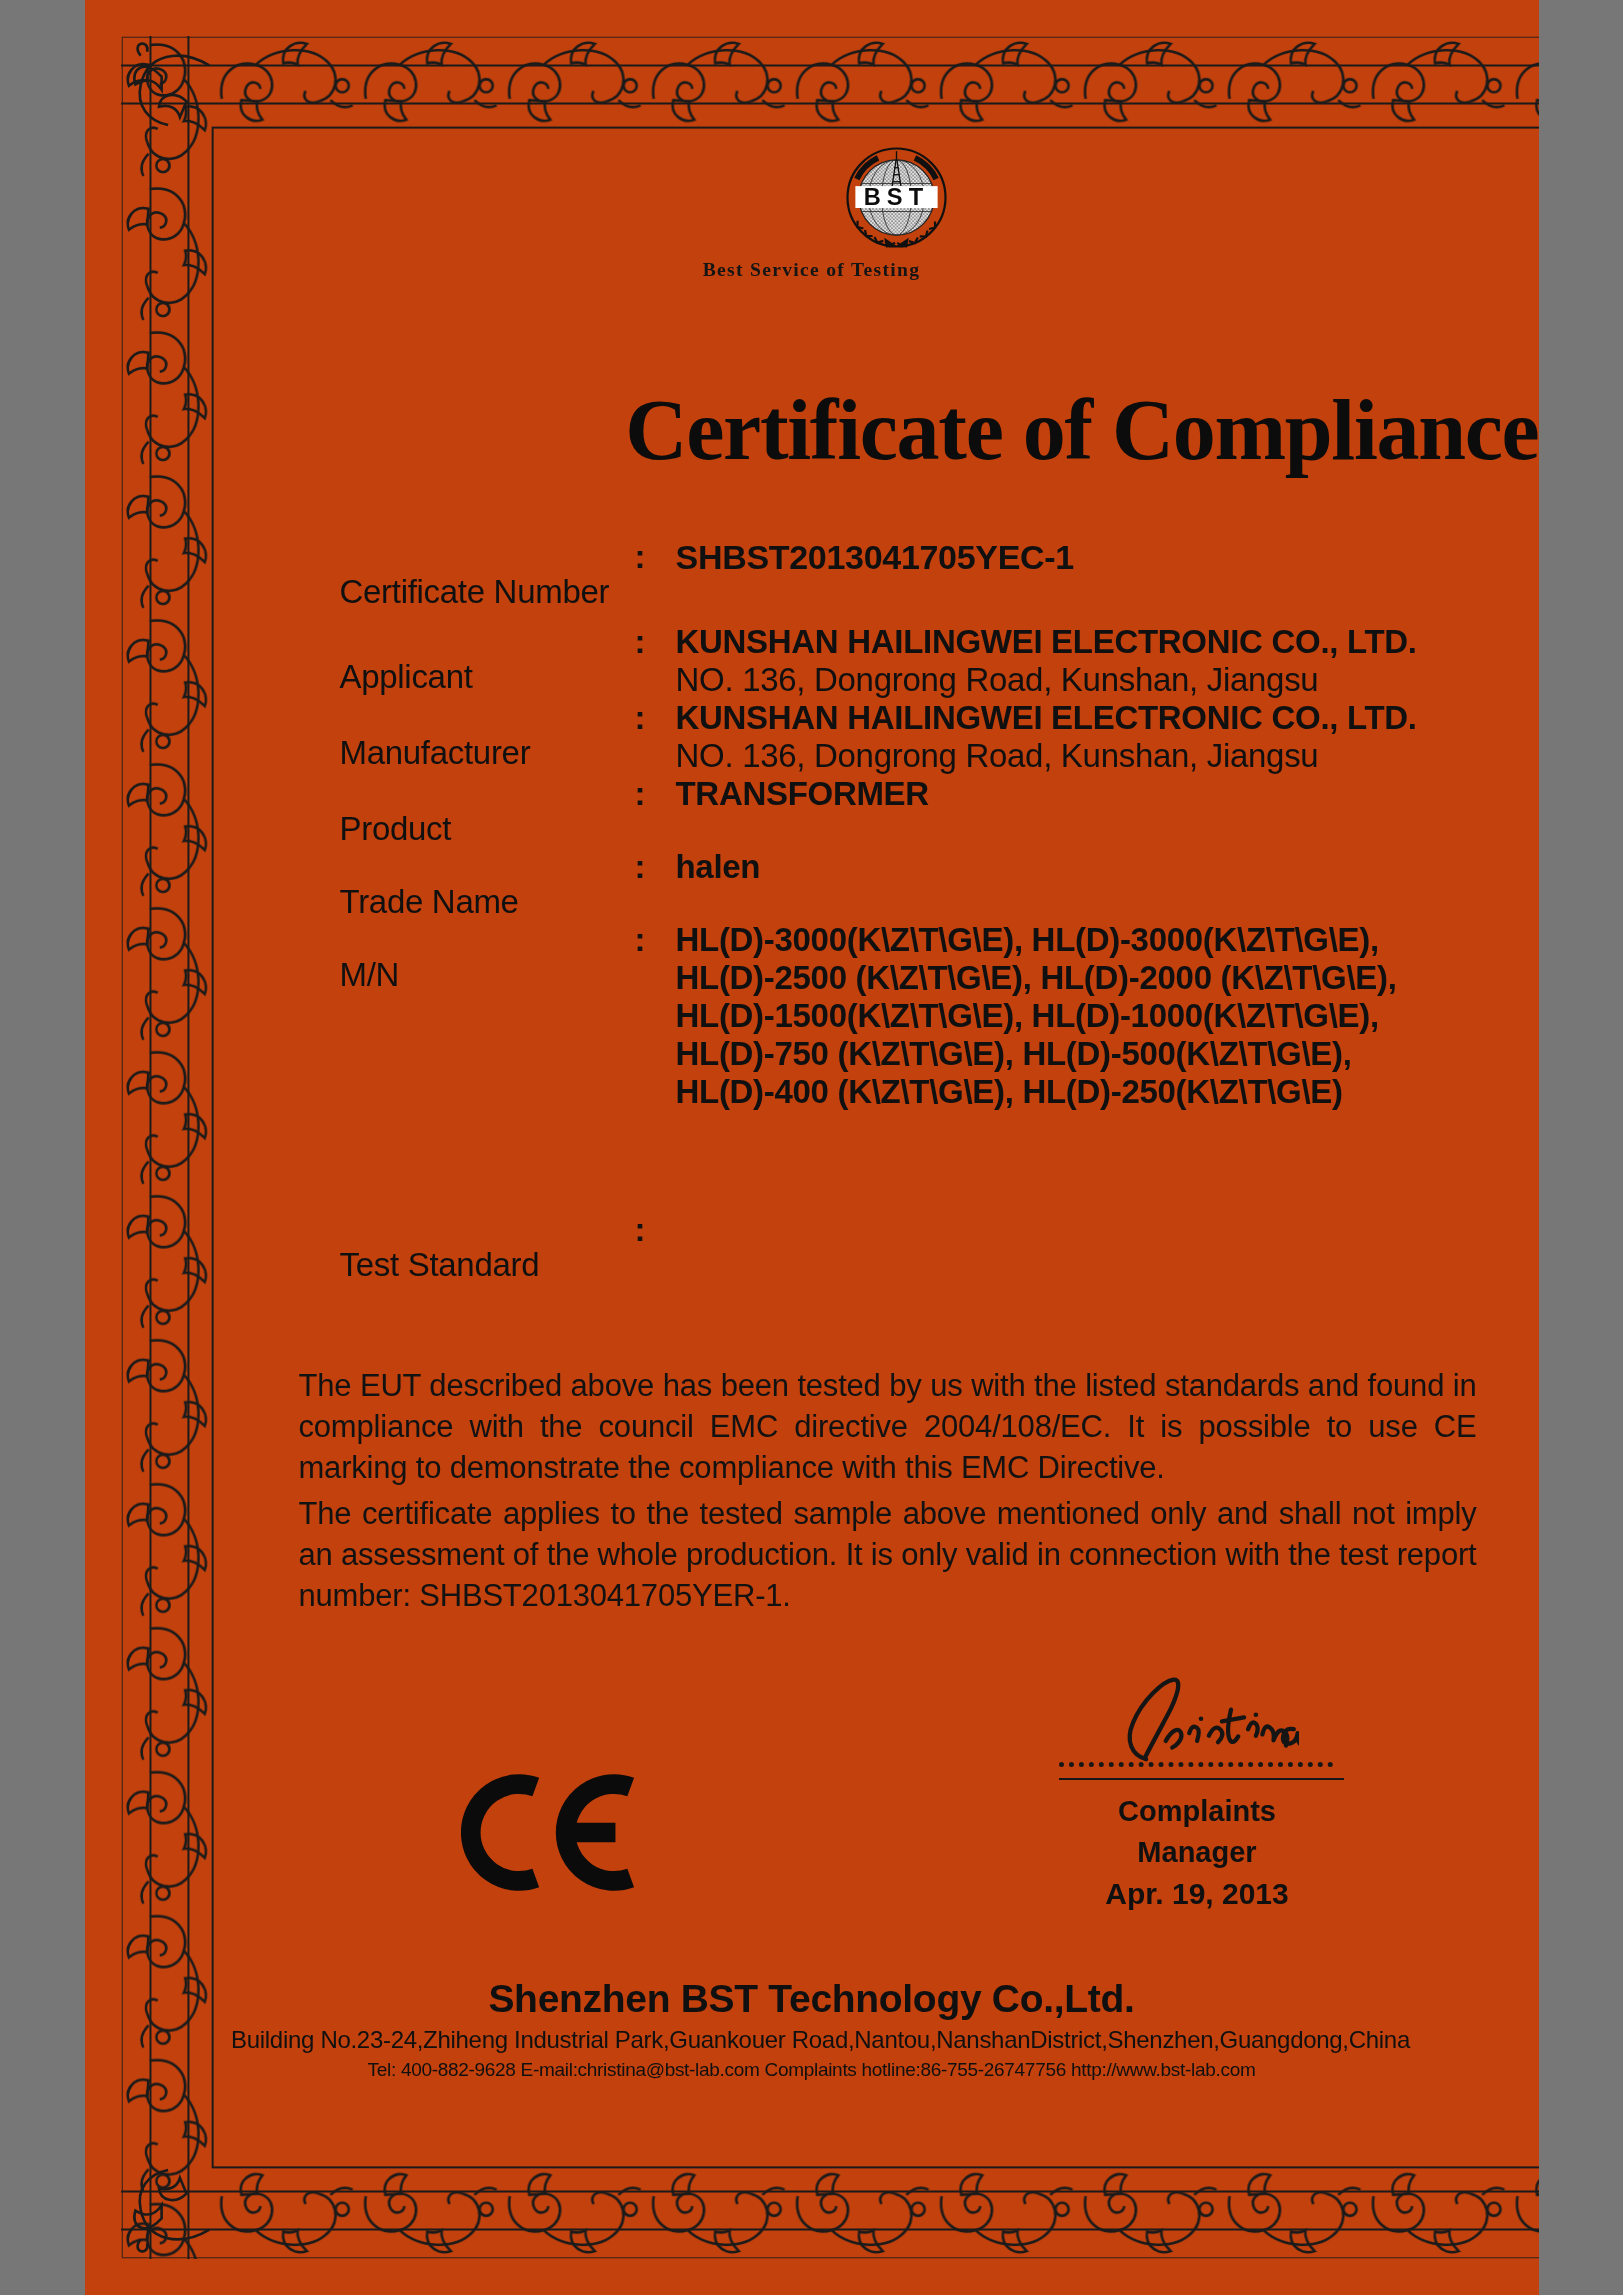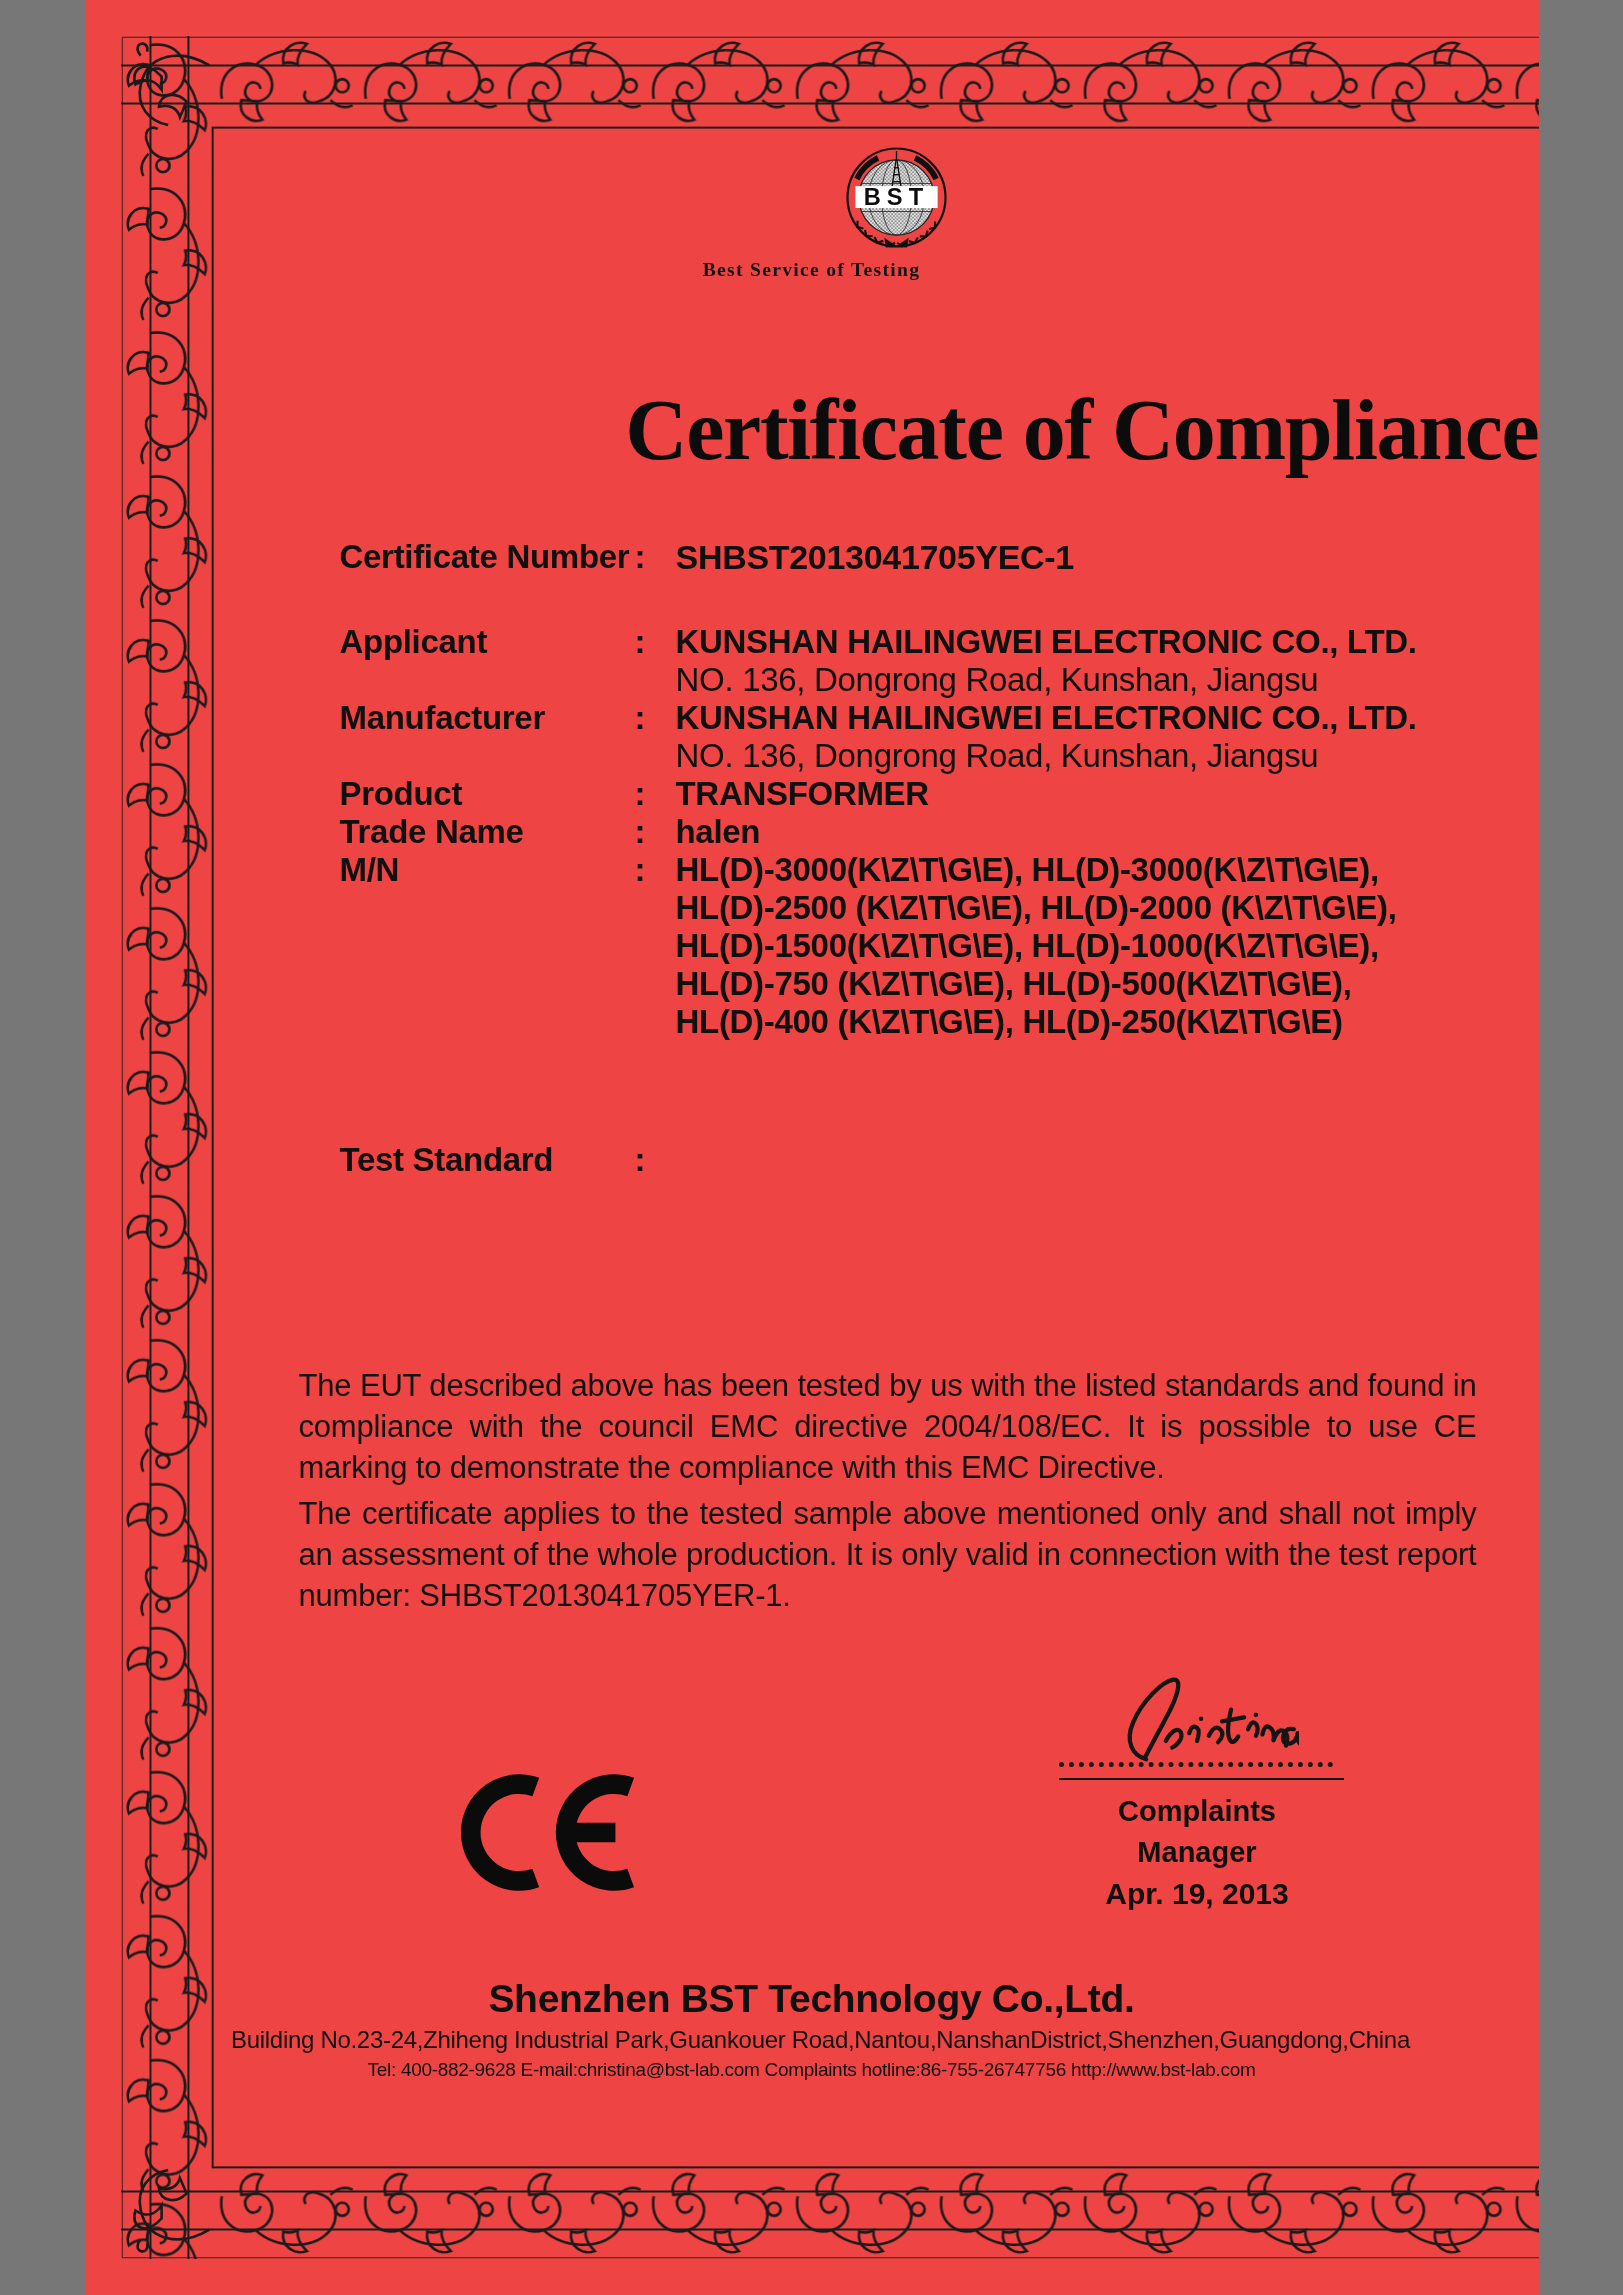--- a/index.html
+++ b/index.html
@@ -1,19 +1,19 @@
 <!DOCTYPE html>
 <html style="font-size:10.5px"><head>
 <meta charset="utf-8">
 <style>
   html,body{margin:0;padding:0;background:#777;}
   .page{
     position:relative;
     width:1454px;height:2295px;
-    background:#ef4444;
+    background:#c2410c;
     margin:0 auto;
     overflow:hidden;
     color:#101010;
     font-family:"Liberation Sans","DejaVu Sans",sans-serif;
   }
   svg{display:block}
   .border-frame{position:absolute;inset:0;width:1623px;height:2295px;pointer-events:none;}
 
   
   .logo-wrap{position:absolute;top:145px;left:759px;width:105px;height:105px;}
@@ -41,21 +41,21 @@
   }
   .cert-row .flabel{width:295px;flex:none;}
   .cert-row .fsep{width:41px;flex:none;}
   .cert-row .fvalue{flex:1;white-space:nowrap;}
 
   .fields{position:absolute;top:623px;left:255px;right:131px;}
   .field-row{display:flex;align-items:flex-start;}
   .field-row.gap-before{margin-top:100px;}
   .flabel{
     width:295px;flex:none;
-    font-size:33px;font-weight:bold;letter-spacing:-0.3px;line-height:38px;
+    font-size:33px;font-weight:normal;letter-spacing:-0.3px;line-height:38px;margin-top:35px;
   }
   .fsep{width:41px;flex:none;font-size:33px;font-weight:bold;line-height:38px;}
   .fvalues{flex:1;}
   .vline{font-size:33px;line-height:38px;letter-spacing:-0.3px;white-space:nowrap;}
   .vline.bold{font-weight:bold;}
 
   
   .body-text{position:absolute;top:1365px;left:214px;width:1178px;color:#121212;}
   .para{margin:0 0 5.2px 0;}
   .bline{

